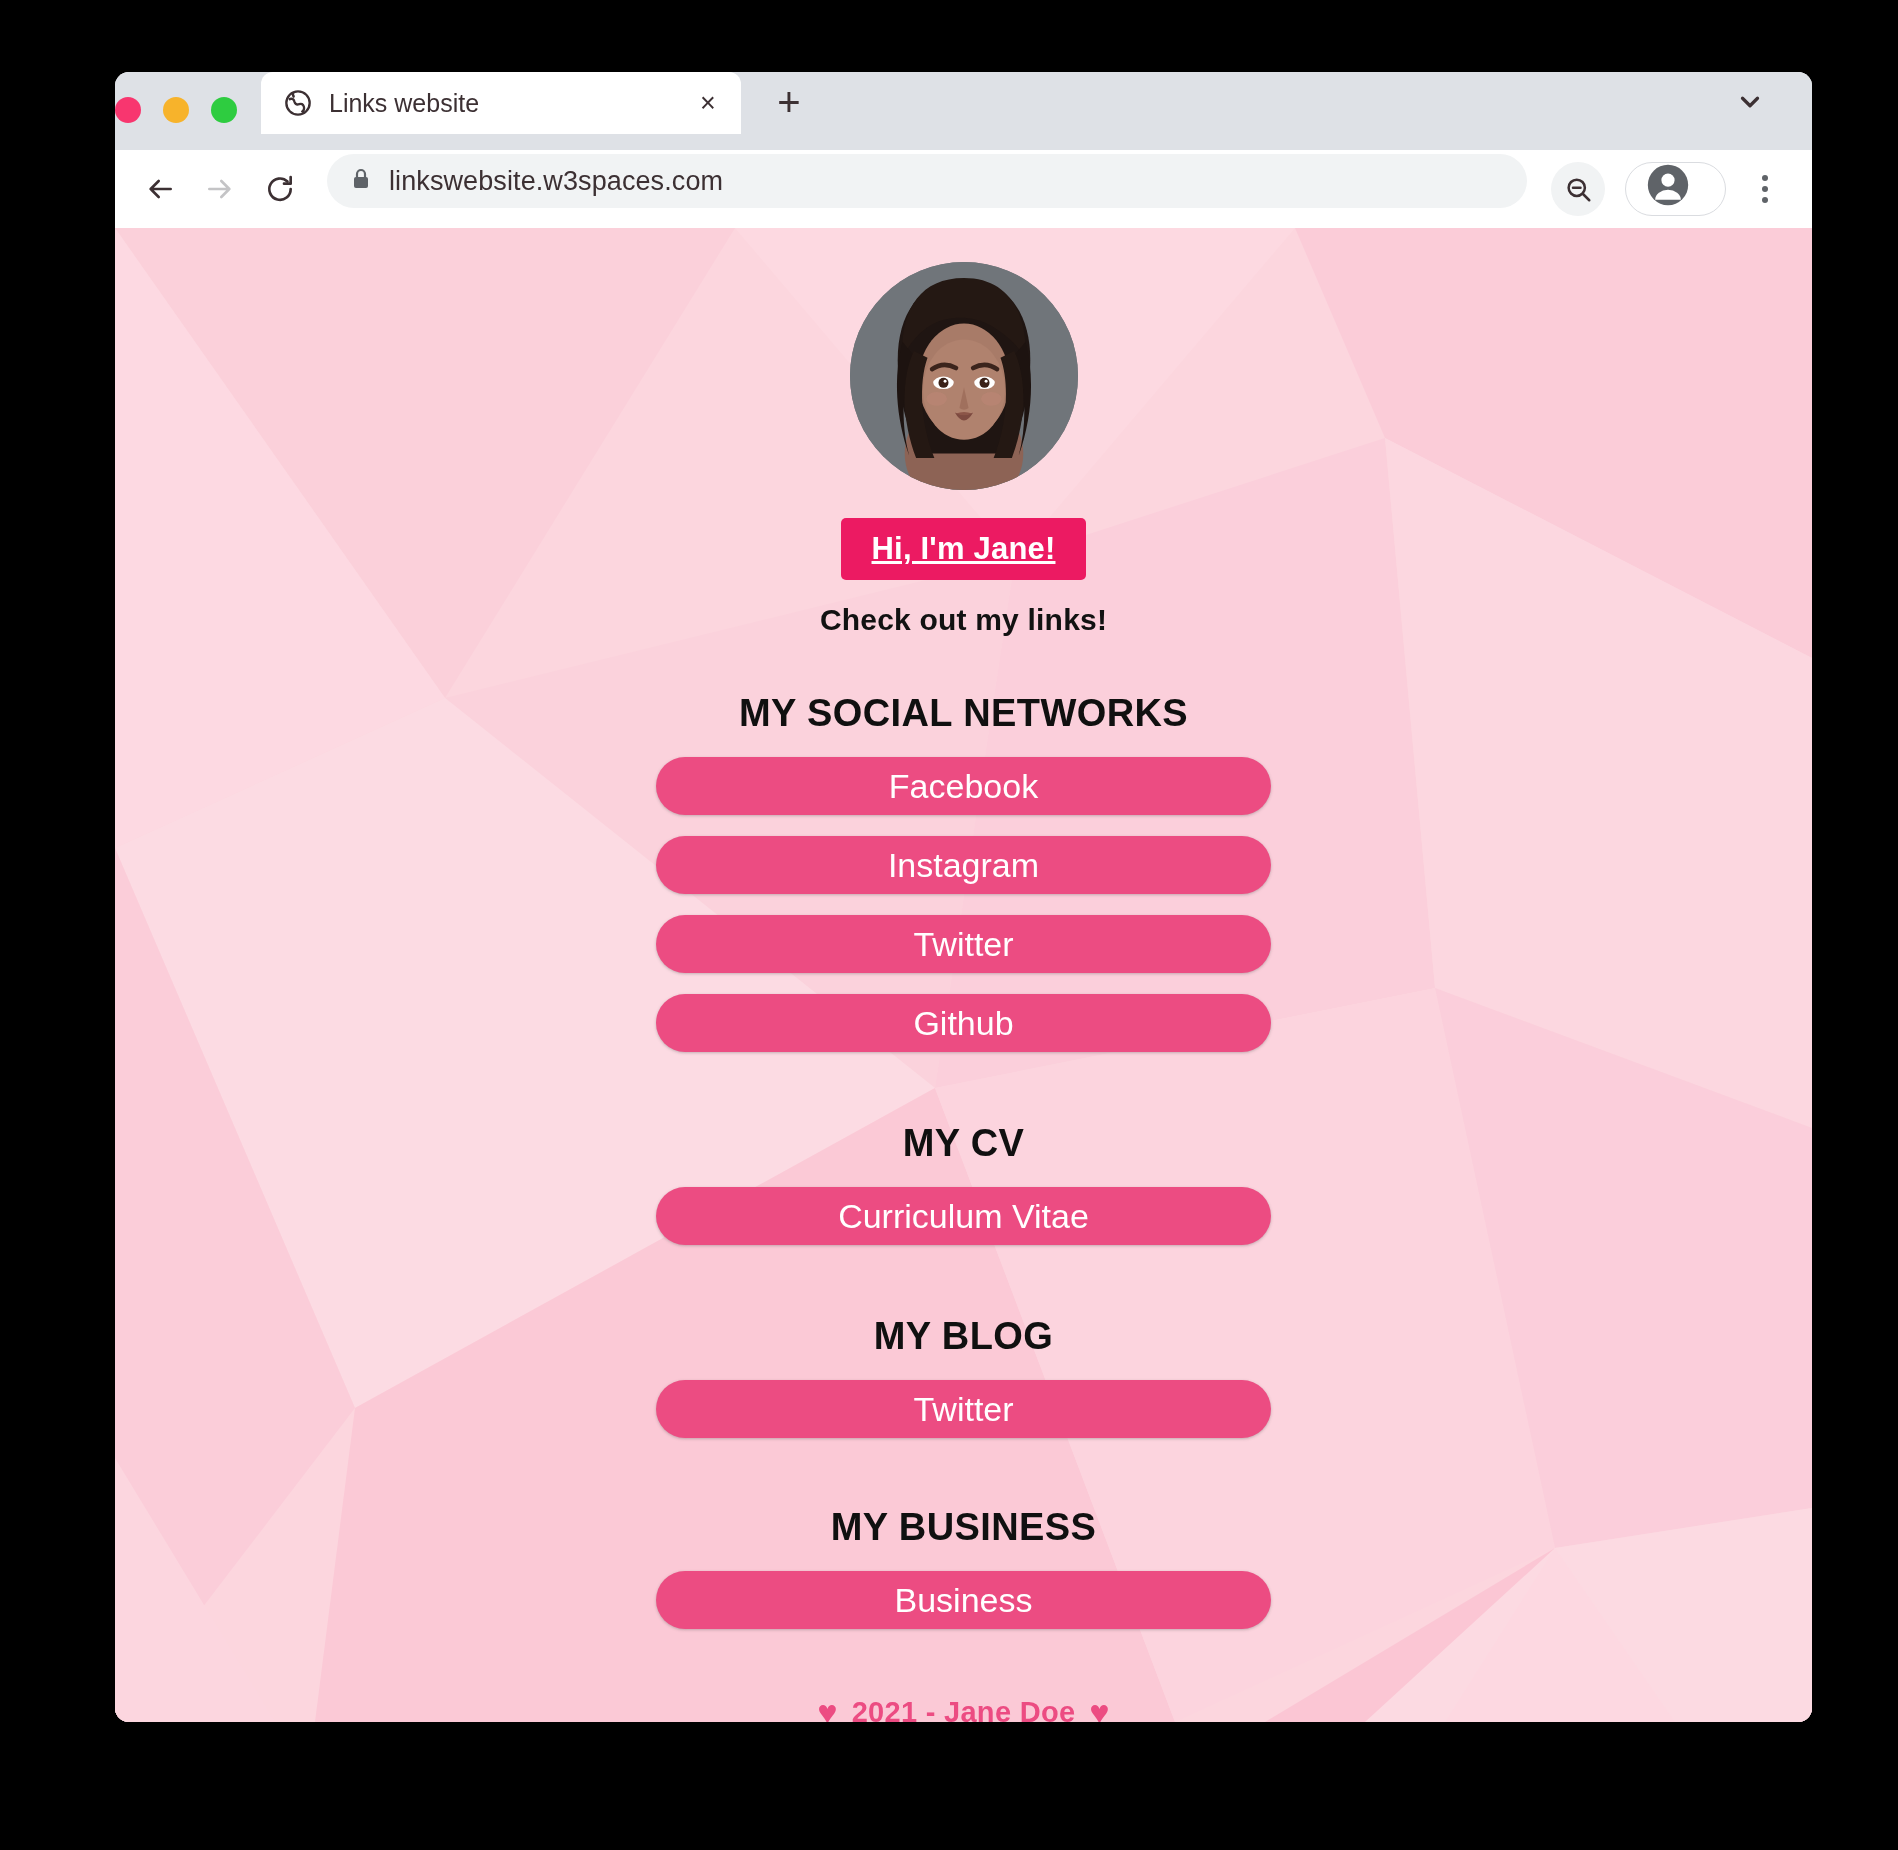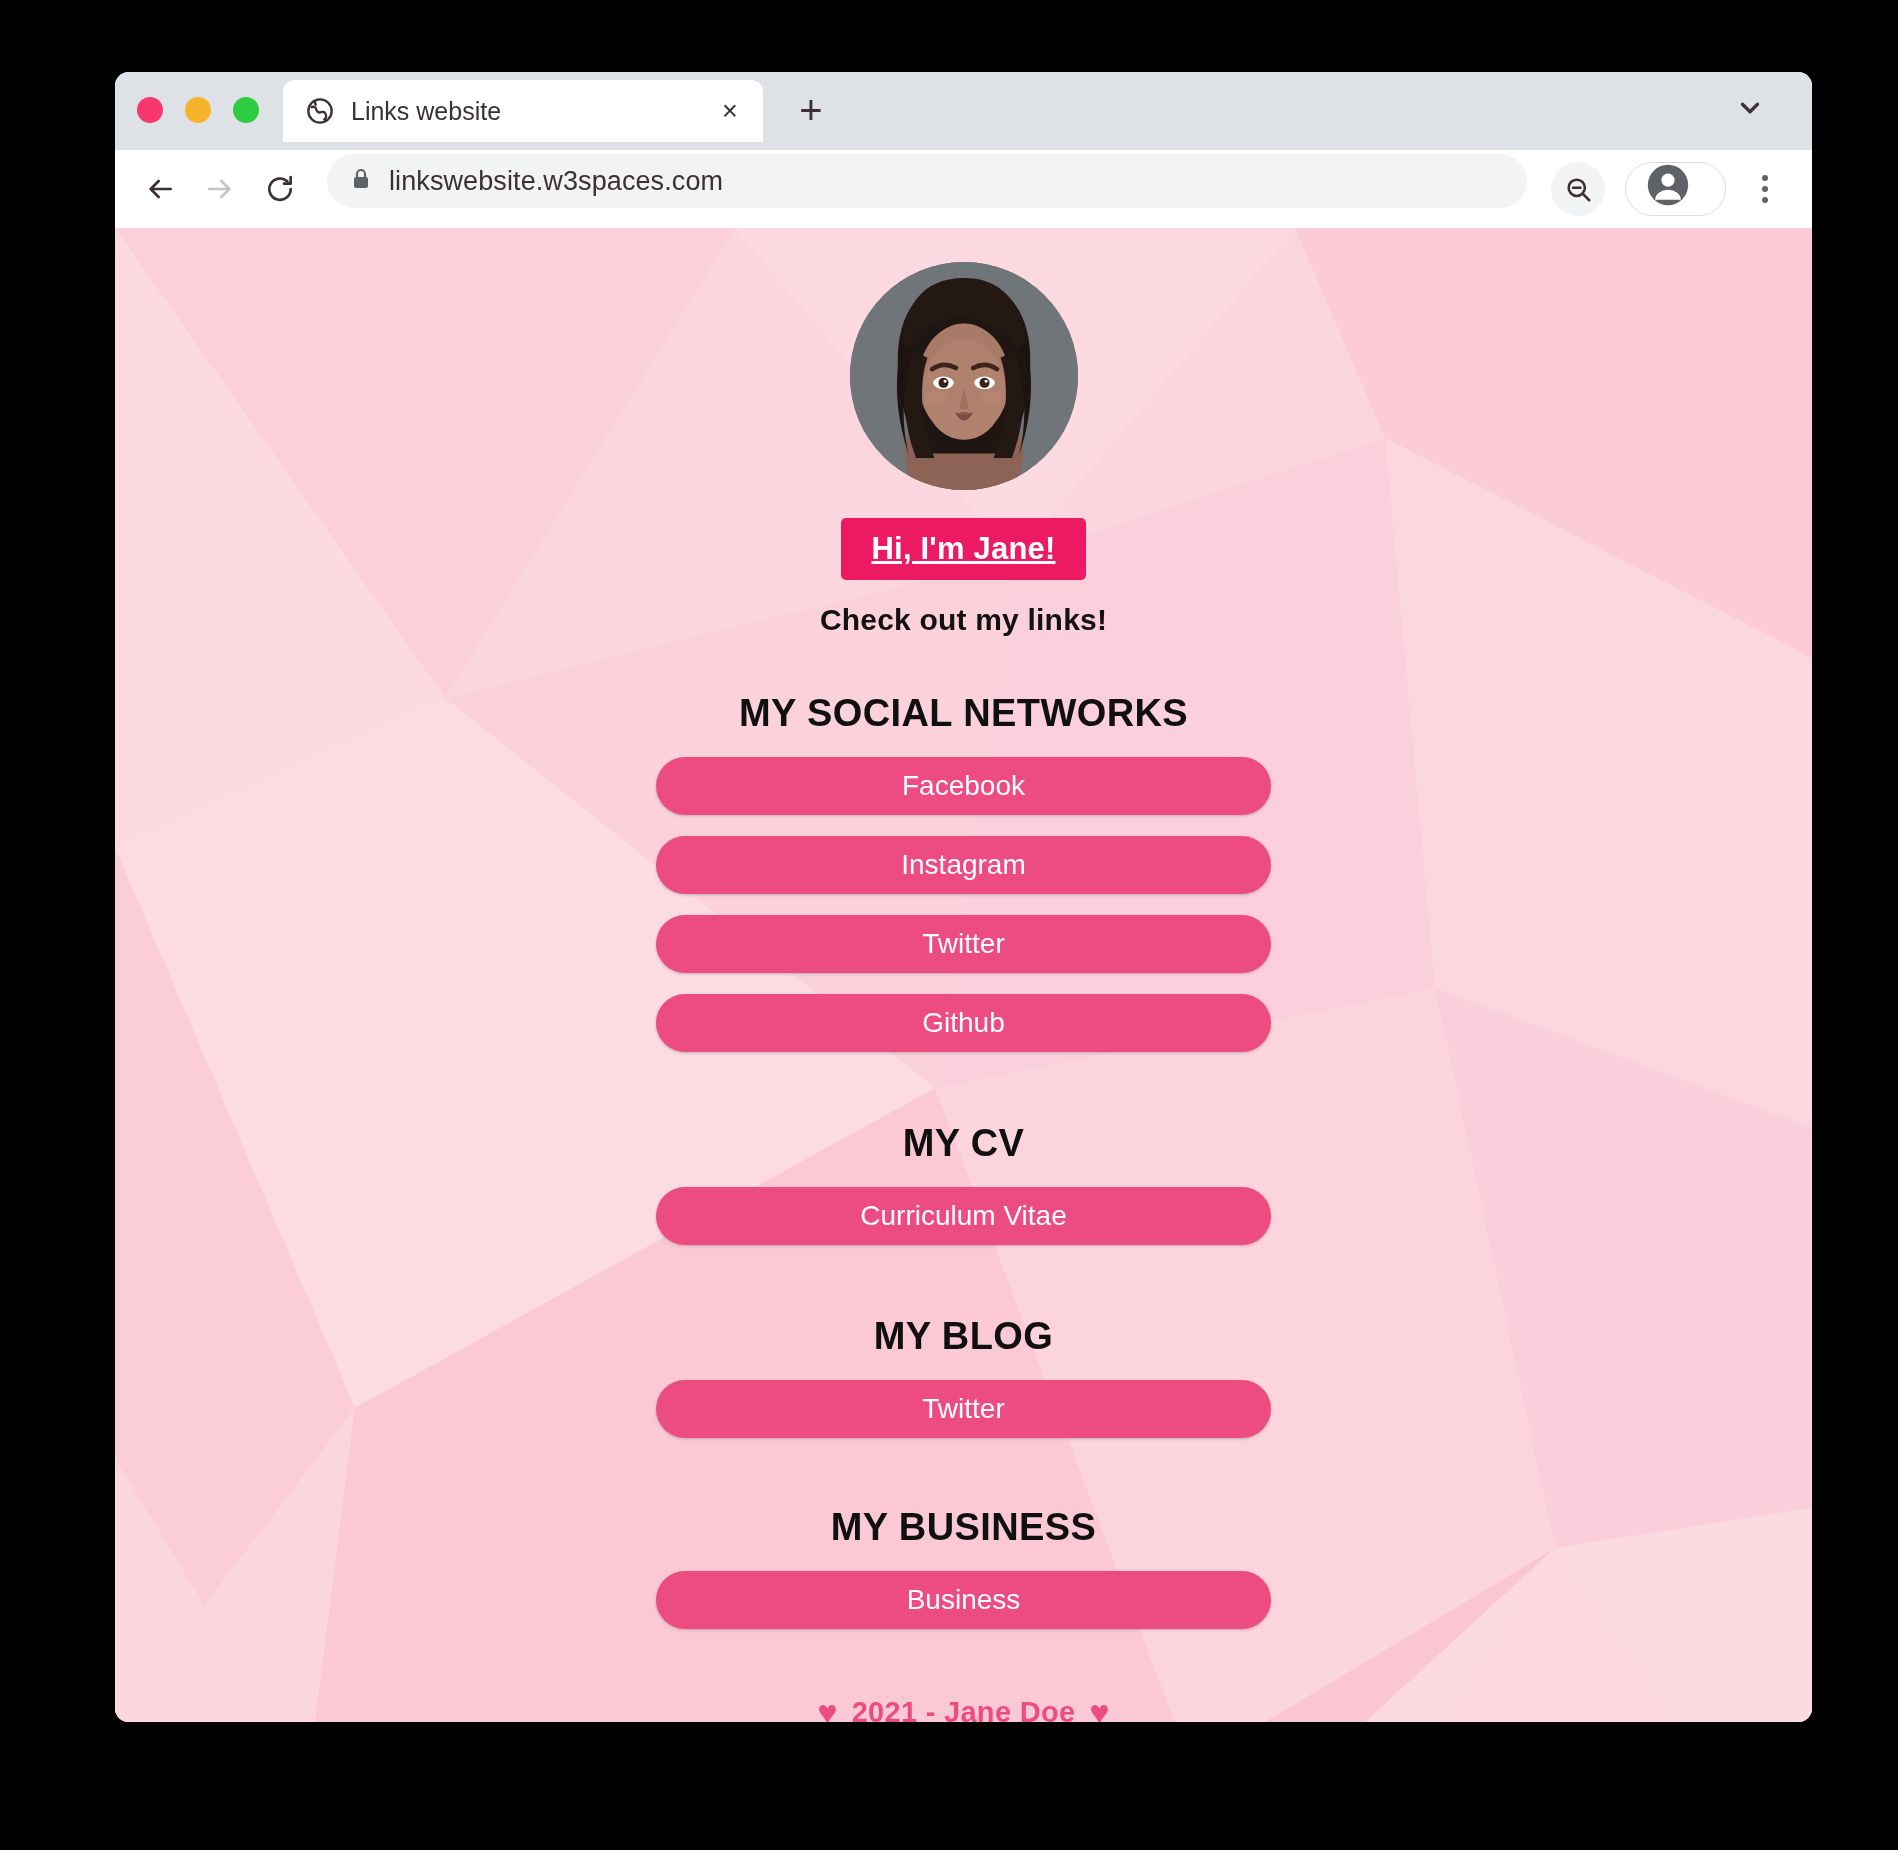--- a/index.html
+++ b/index.html
@@ -24,22 +24,21 @@
     background: #ffffff;
     box-shadow: 0 10px 40px rgba(0,0,0,0.45);
   }
 
   
   .tabstrip {
     position: relative;
     height: 78px;
     background: #dee1e6;
     display: flex;
-    align-items: center;
-    padding-left: 22px;
+    align-items: flex-start;
   }
   .traffic-lights {
     display: flex;
     align-items: center;
     gap: 22px;
     height: 78px;
     padding-bottom: 2px;
   }
   .light { width: 26px; height: 26px; border-radius: 50%; }
   .light.red { background: #f8366f; }
@@ -219,21 +218,21 @@
     align-items: center;
     gap: 21px;
   }
   .link-btn {
     width: 615px;
     height: 58px;
     background: #ec4c82;
     color: #ffffff;
     border: none;
     border-radius: 29px;
-    font-size: 28px;
+    font-size: 34px;
     font-family: "Liberation Sans", sans-serif;
     display: flex;
     align-items: center;
     justify-content: center;
     box-shadow: 0 1px 3px rgba(90,90,90,0.35);
     cursor: pointer;
   }
 
   .footer {
     margin-top: 66px;

